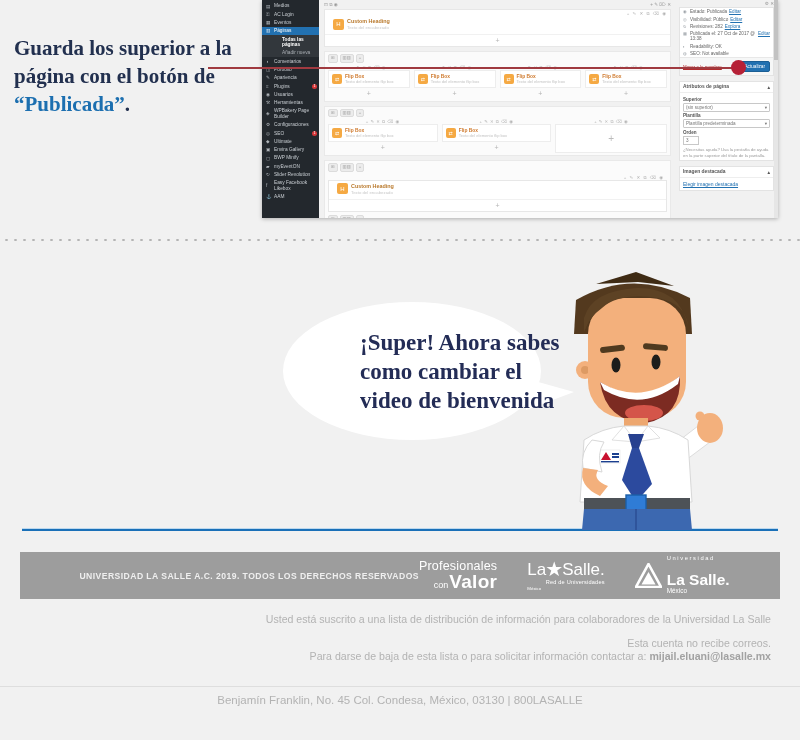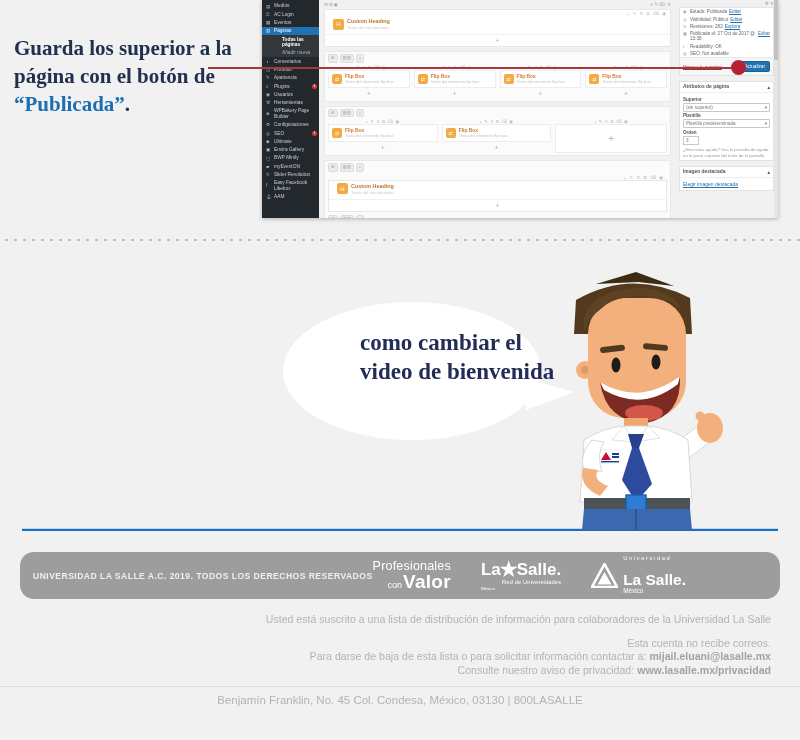--- a/index.html
+++ b/index.html
@@ -80,30 +80,30 @@
   .bubble-tail{position:absolute;left:524px;top:136px;width:52px;height:36px;}
   .bubble-text{position:absolute;left:360px;top:88px;width:200px;
     font-family:"Liberation Serif",serif;font-weight:bold;font-size:23px;line-height:29px;color:#232c56;}
   .character{position:absolute;left:540px;top:30px;width:185px;height:260px;}
 
   
   .blueline{position:absolute;left:22px;top:528px;width:756px;height:3px;background:#1a70b8;z-index:1;border-top:1px solid #bcd8ee;}
 
   
   .graybar{position:absolute;left:20px;top:552px;width:760px;height:47px;background:#9d9d9d;
-    display:flex;align-items:center;justify-content:flex-start;padding:0 4px 0 13px;border-radius:14px;}
+    display:flex;align-items:center;justify-content:center;padding:0 4px 0 13px;}
   .copyright{color:#efefef;font-size:8.6px;font-weight:bold;letter-spacing:.45px;}
   .logos{display:flex;align-items:center;gap:30px;color:#fff;}
   .logo-pv{text-align:left;line-height:1;}
   .logo-pv .l1{font-size:12.5px;letter-spacing:.2px;}
   .logo-pv .l2{display:flex;align-items:baseline;justify-content:flex-end;margin-top:-1px;}
   .logo-pv .con{font-size:9px;margin-right:1px;}
   .logo-pv .valor{font-size:19px;font-weight:bold;letter-spacing:.3px;}
   .logo-ls{line-height:1;text-align:left;}
-  .logo-ls .main{display:flex;align-items:center;font-size:17px;font-weight:bold;}
+  .logo-ls .main{display:flex;align-items:center;font-size:17px;font-weight:normal;}
   .logo-ls .star{font-size:20px;margin:0 -1px;}
   .logo-ls .sub{font-size:5.6px;text-align:right;margin-top:1px;letter-spacing:.2px;}
   .logo-ls .mx{font-size:4.4px;margin-top:1px;}
   .logo-uls{display:flex;align-items:center;gap:5px;line-height:1;}
   .logo-uls .txt .top{font-size:5.8px;letter-spacing:1.6px;}
   .logo-uls .txt .name{font-size:15.5px;font-weight:bold;margin-top:10px;}
   .logo-uls .txt .mx{font-size:6.4px;margin-top:1px;}
 
   
   .mailing{position:absolute;left:12px;top:613px;width:759px;text-align:right;color:#b3b3b3;font-size:10.6px;line-height:13.5px;}
@@ -495,20 +495,21 @@
 </div>
 
 <div class="dotsep"></div>
 
 <div class="hero">
   <div class="bubble"></div>
   <svg class="bubble-tail" viewBox="0 0 52 36">
     <polygon points="0,2 50,16 2,34" fill="#ffffff"></polygon>
   </svg>
   <div class="bubble-text">
+    <div>¡Super! Ahora sabes</div>
       <div>como cambiar el</div>
       <div>video de bienvenida</div>
   </div>
 
   <svg class="character" viewBox="0 0 185 260">
 
     <polygon points="132,176 158,156 170,172 146,190" fill="#ffffff" stroke="#dcdcdc" stroke-width="1"></polygon>
     <ellipse cx="170" cy="158" rx="13" ry="15" fill="#f3b07c"></ellipse>
     <circle cx="160" cy="146" r="4.5" fill="#f3b07c"></circle>
 
@@ -596,22 +597,19 @@
     </div>
   </div>
 </div>
 
 <div class="mailing">
   <div class="first">Usted está suscrito a una lista de distribución de información para colaboradores de la Universidad La Salle</div>
   <div>Esta cuenta no recibe correos.</div>
   <div>
     <span>Para darse de baja de esta lista o para solicitar información contactar a: </span><b>mijail.eluani@lasalle.mx</b>
   </div>
-  <div>
-    <span>Consulte nuestro aviso de privacidad: </span><b>www.lasalle.mx/privacidad</b>
-  </div>
 </div>
 
 <div class="footrule"></div>
 
 <div class="address">
   <div>Benjamín Franklin, No. 45 Col. Condesa, México, 03130 | 800LASALLE</div>
 </div>
 
 </body></html>

